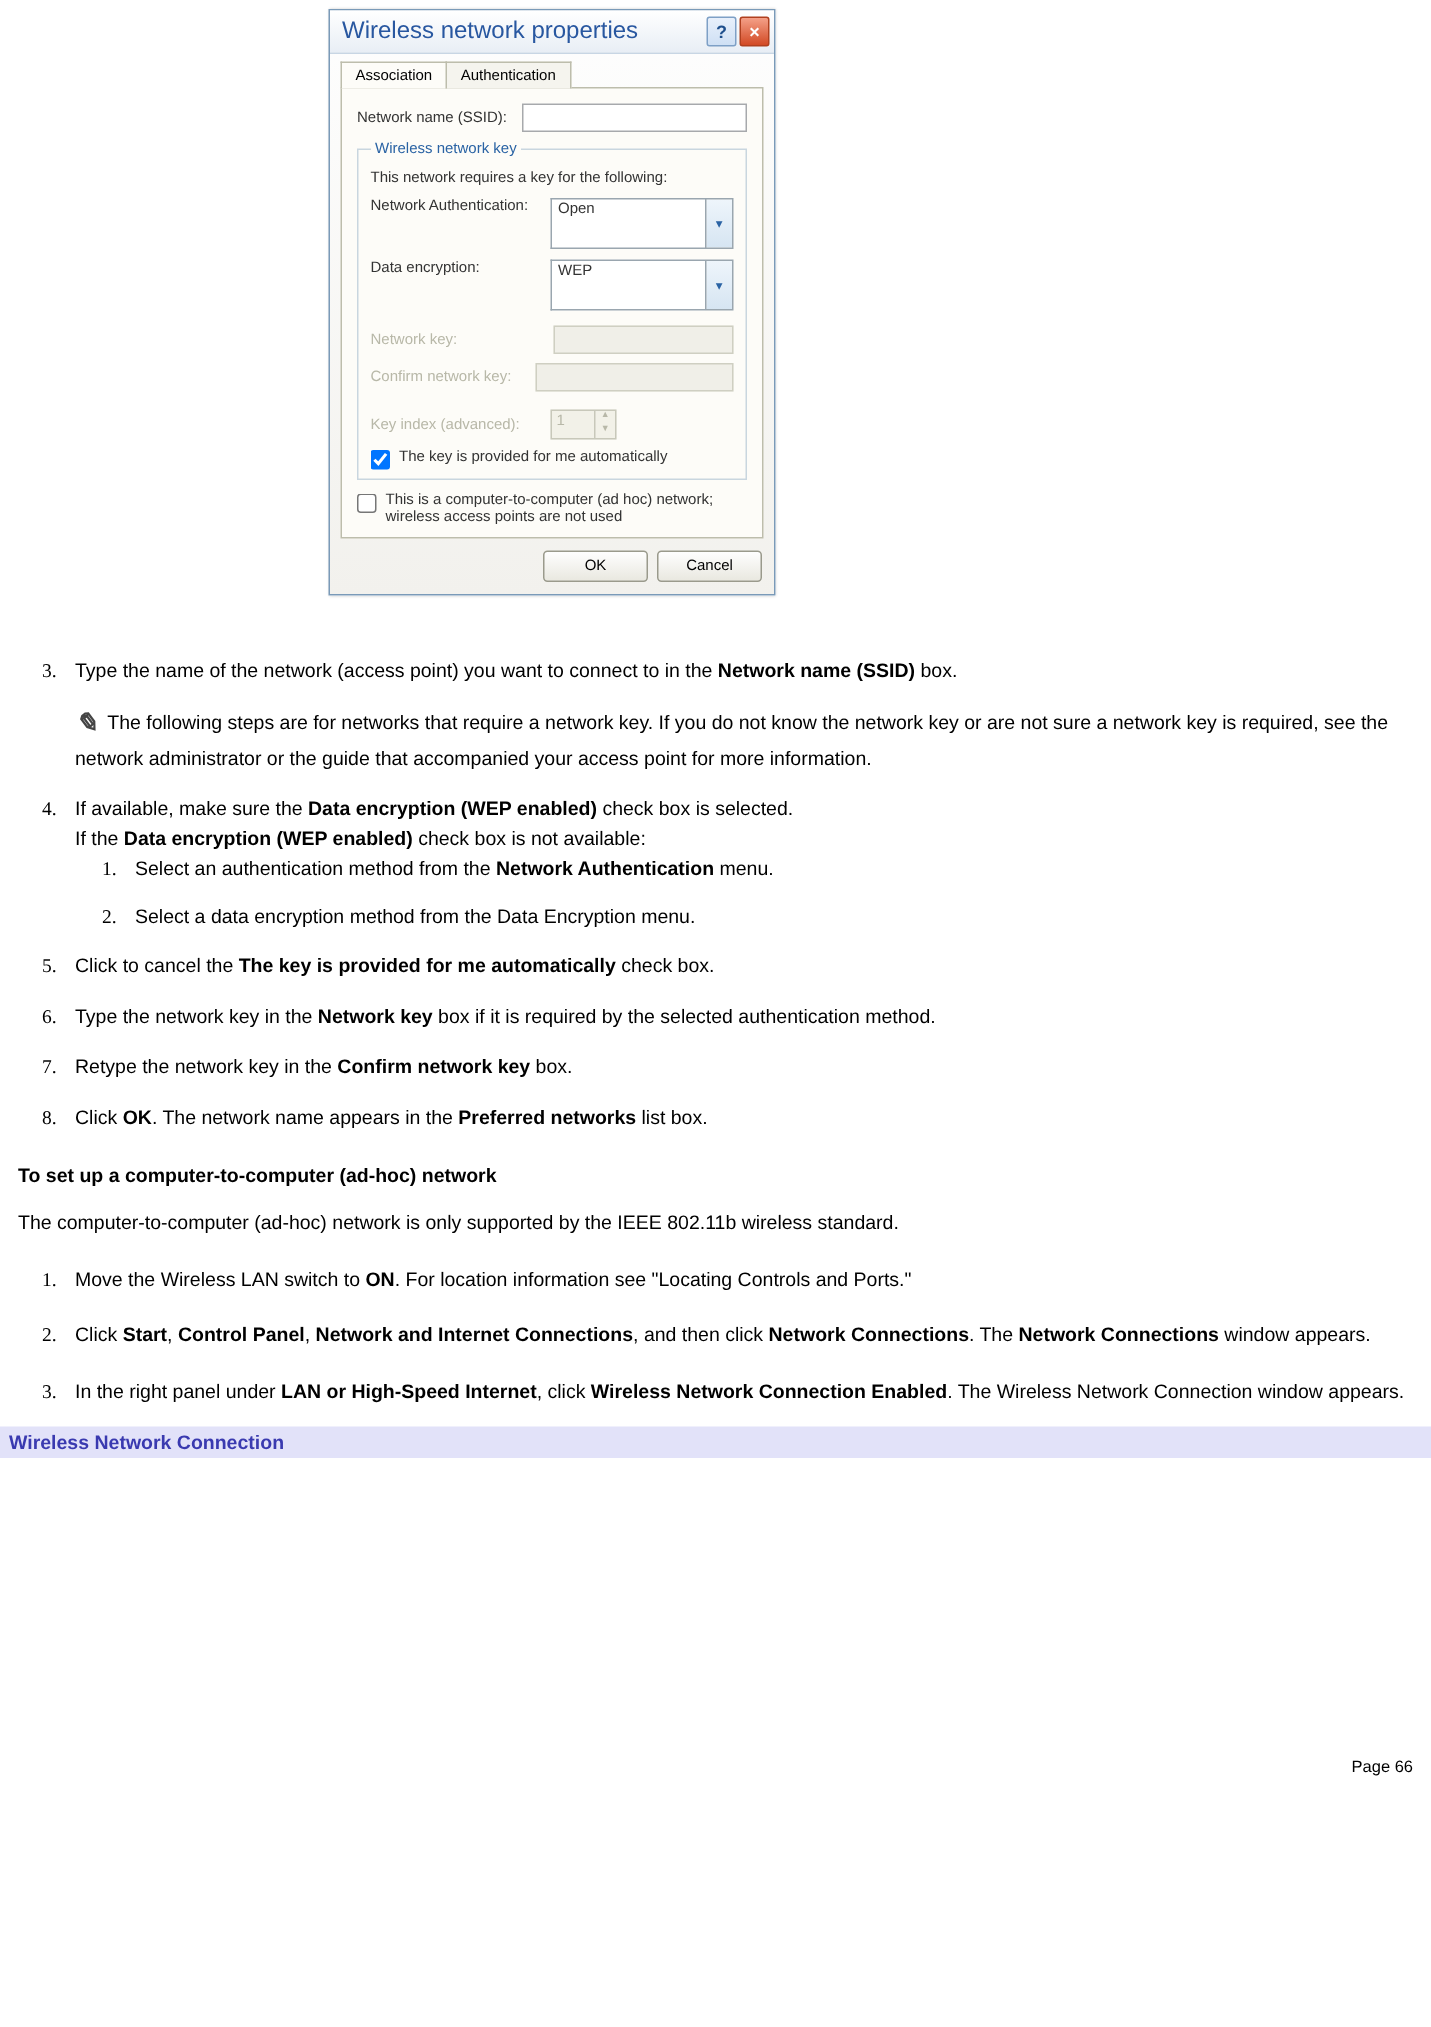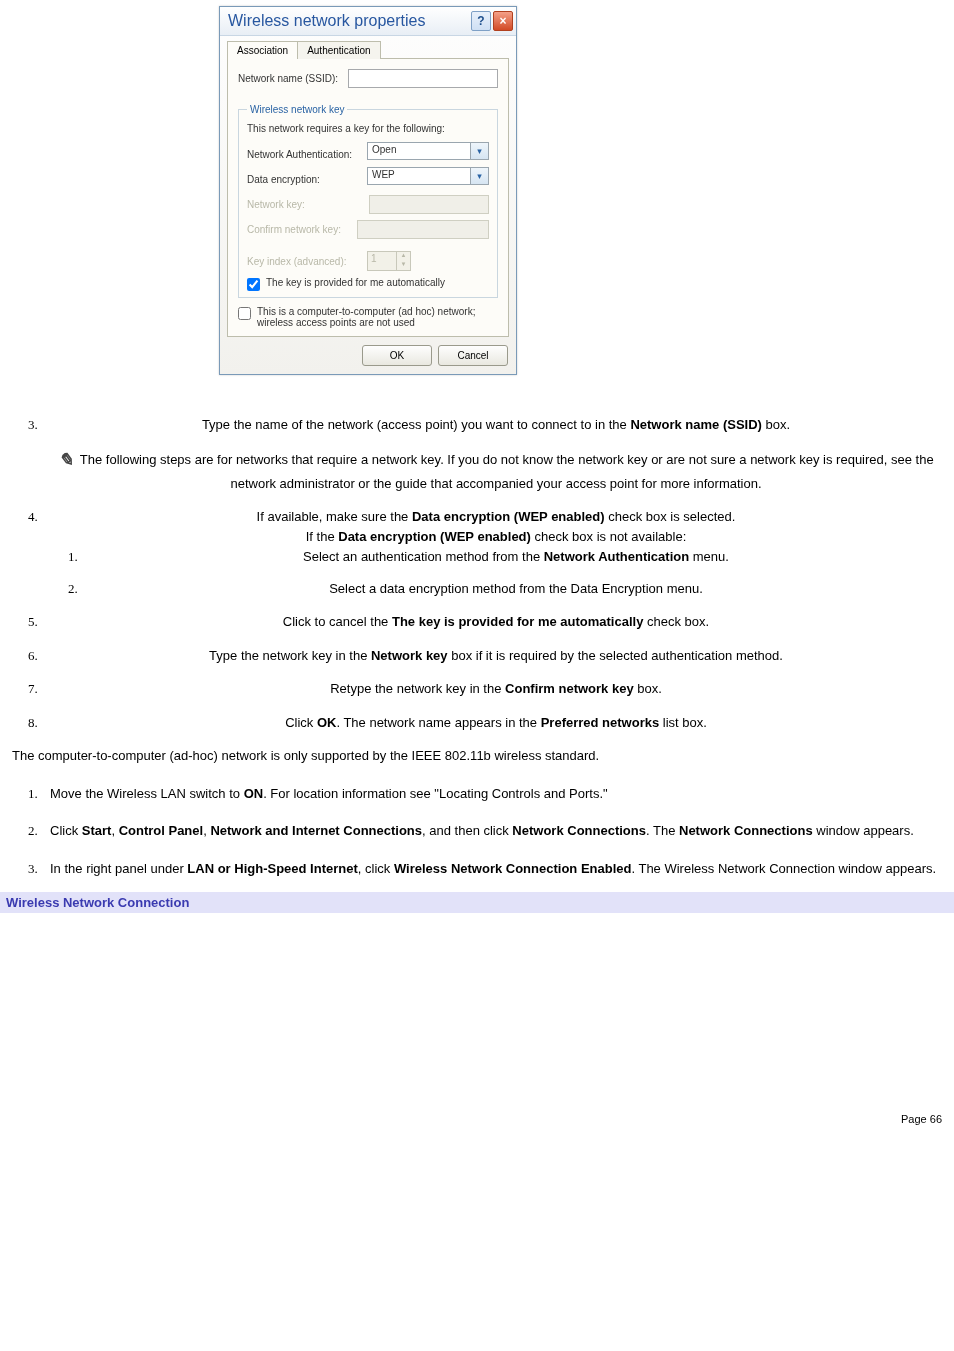--- a/index.html
+++ b/index.html
@@ -87,38 +87,38 @@
 }
 .txt {
   flex: 1;
   height: 17px;
   border: 1px solid #a7a9ac;
   background: #fff;
 }
 .txt.disabled { background: #f0efe8; border-color: #cfcfc2; }
 fieldset {
   border: 1px solid #c9d6df;
-  margin: 16px 0 8px 0;
+  margin: 6px 0 8px 0;
   padding: 8px 8px 6px 8px;
 }
 fieldset legend {
   color: #2a63a4;
   padding: 0 3px;
   font-size: 10px;
 }
 .sel-wrap {
   display: flex;
-  align-items: flex-end;
+  align-items: flex-start;
   margin-bottom: 7px;
 }
 .sel-wrap label { flex: 0 0 120px; color: #333; }
 .combo {
   flex: 1;
   display: flex;
-  height: 18px;
+  height: 34px;
 }
 .combo .val {
   flex: 1;
   border: 1px solid #9aa6af;
   border-right: none;
   background: #fff;
   padding: 1px 4px;
 }
 .combo .btn {
   width: 17px;
@@ -152,21 +152,21 @@
 }
 .dlg-buttons button{
   width: 70px;
   height: 21px;
   font-size: 10px;
   border: 1px solid #9a9a8c;
   border-radius: 3px;
   background: linear-gradient(to bottom,#fefefe,#e9e8e0);
 }
 .steps { margin: 40px 6px 0 6px; }
-.steps ol.main > li { margin-bottom: 14px; line-height: 1.5; text-align: center; }
+.steps ol.main > li { margin-bottom: 14px; line-height: 1.5; }
 ol.main { list-style: none; padding-left: 0; counter-reset: mainc 2; }
 ol.main > li { counter-increment: mainc; position: relative; padding-left: 38px; }
 ol.main > li::before {
   content: counter(mainc) ".";
   position: absolute; left: 16px; top: 0;
   font-family: "Times New Roman", serif;
   font-size: 13px;
 }
 ol.sub { list-style: none; padding-left: 0; counter-reset: subc 0; margin-top: 1px;}
 ol.sub > li { counter-increment: subc; position: relative; padding-left: 40px; margin-bottom: 12px;}
@@ -297,20 +297,21 @@
     <span>Type the network key in the </span><b>Network key</b><span> box if it is required by the selected authentication method.</span>
   </li>
   <li>
     <span>Retype the network key in the </span><b>Confirm network key</b><span> box.</span>
   </li>
   <li>
     <span>Click </span><b>OK</b><span>. The network name appears in the </span><b>Preferred networks</b><span> list box.</span>
   </li>
 </ol>
 
+<div class="subhead">To set up a computer-to-computer (ad-hoc) network</div>
 <div style="margin-bottom:14px; line-height:1.5;">The computer-to-computer (ad-hoc) network is only supported by the IEEE 802.11b wireless standard.</div>
 
 <ol class="second">
   <li>
     <span>Move the Wireless LAN switch to </span><b>ON</b><span>. For location information see "Locating Controls and Ports."</span>
   </li>
   <li>
     <span>Click </span><b>Start</b><span>, </span><b>Control Panel</b><span>, </span><b>Network and Internet Connections</b><span>, and then click </span><b>Network Connections</b><span>. The </span><b>Network Connections</b><span> window appears.</span>
   </li>
   <li>

